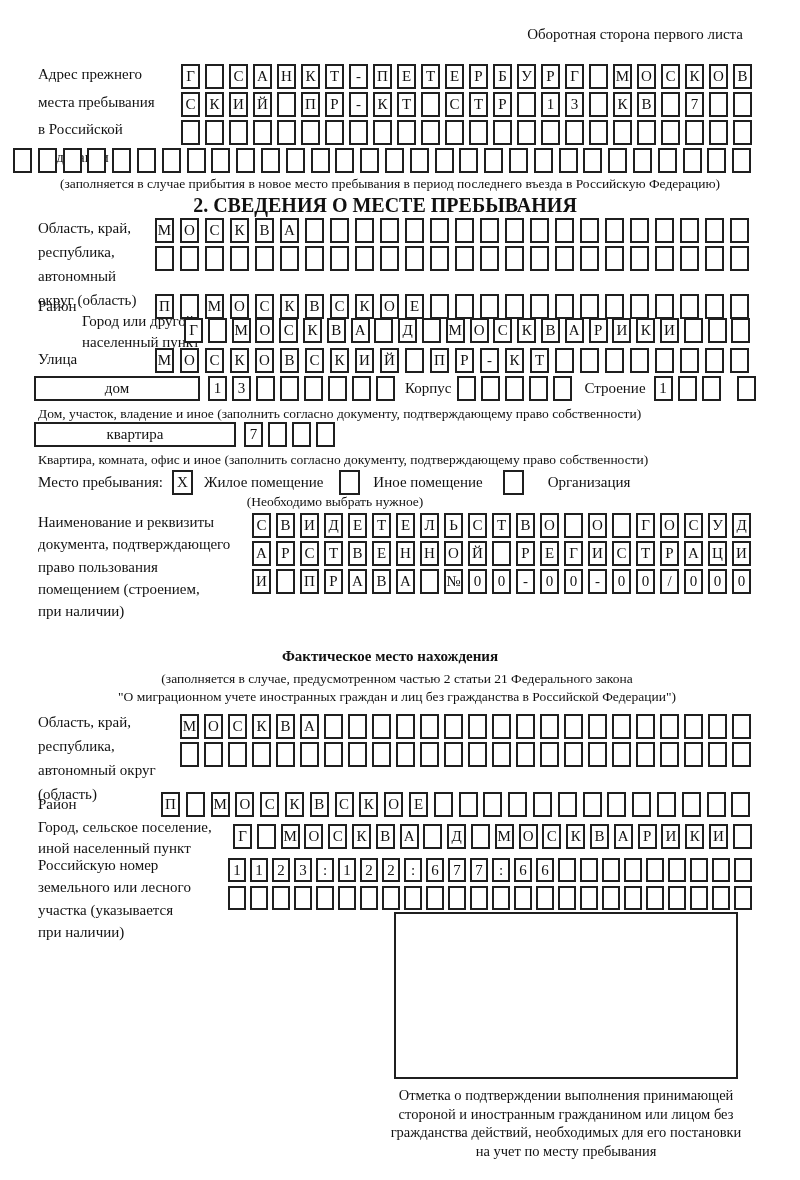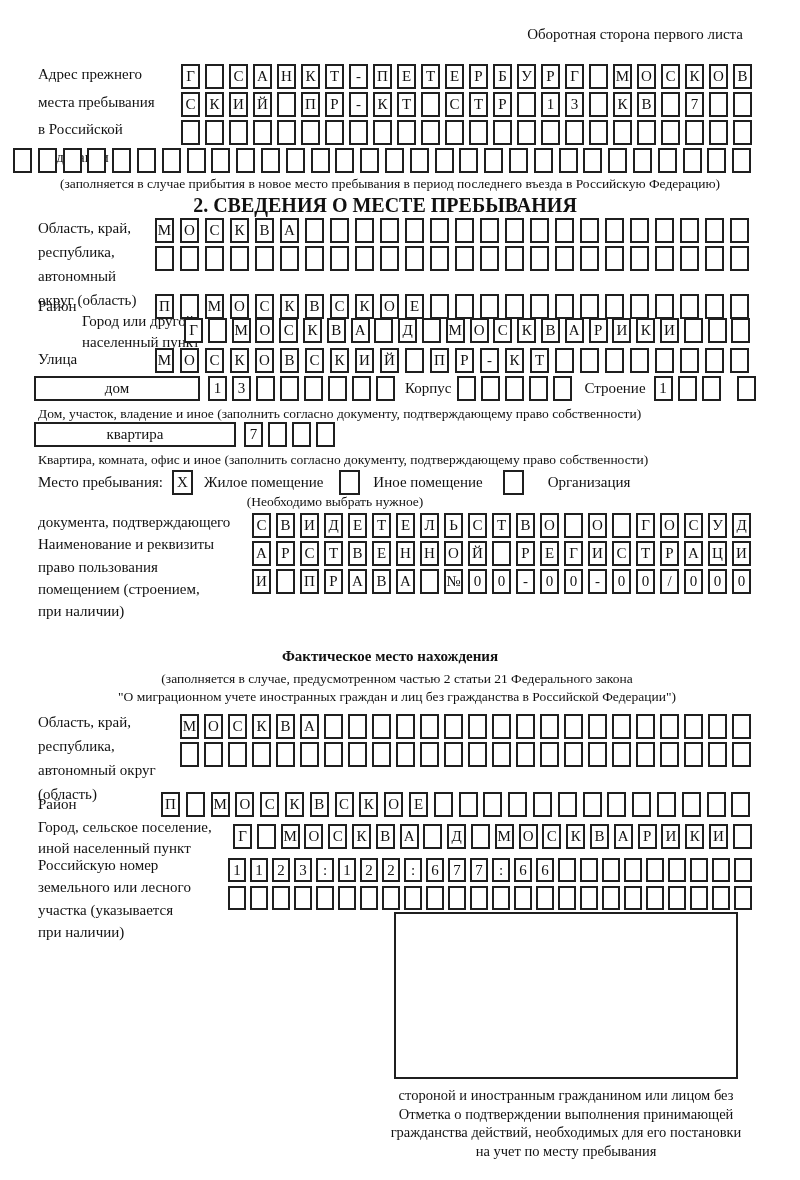--- a/index.html
+++ b/index.html
@@ -365,22 +365,22 @@
     <div class="chk" style="margin-left:9px;">X</div>
     <div class="inline-lbl" style="margin-left:11px;">Жилое помещение</div>
     <div class="chk" style="margin-left:16px;"></div>
     <div class="inline-lbl" style="margin-left:13px;">Иное помещение</div>
     <div class="chk" style="margin-left:20px;"></div>
     <div class="inline-lbl" style="margin-left:24px;">Организация</div>
   </div>
   <div class="abs note center" style="top:494px; left:135px; width:400px;">(Необходимо выбрать нужное)</div>
 
   <div class="abs lbl lh22" style="top:511px; left:38px;">
+      <div class="ln">Наименование и реквизиты</div>
       <div class="ln">документа, подтверждающего</div>
-      <div class="ln">Наименование и реквизиты</div>
       <div class="ln">право пользования</div>
       <div class="ln">помещением (строением,</div>
       <div class="ln">при наличии)</div>
     </div>
   <div class="abs cells" style="top:513px; left:252px;">
       <div class="cell">С</div>
       <div class="cell">В</div>
       <div class="cell">И</div>
       <div class="cell">Д</div>
       <div class="cell">Е</div>
@@ -622,19 +622,19 @@
       <div class="cell"></div>
       <div class="cell"></div>
       <div class="cell"></div>
       <div class="cell"></div>
       <div class="cell"></div>
       <div class="cell"></div>
     </div>
 
   <div class="abs stampbox" style="top:912px; left:394px; width:344px; height:167px;"></div>
   <div class="abs caption" style="top:1086px; left:366px; width:400px;">
+      <div class="ln">Отметка о подтверждении выполнения принимающей</div>
       <div class="ln">стороной и иностранным гражданином или лицом без</div>
-      <div class="ln">Отметка о подтверждении выполнения принимающей</div>
       <div class="ln">гражданства действий, необходимых для его постановки</div>
       <div class="ln">на учет по месту пребывания</div>
     </div>
 
 </div>
 
 </body></html>

